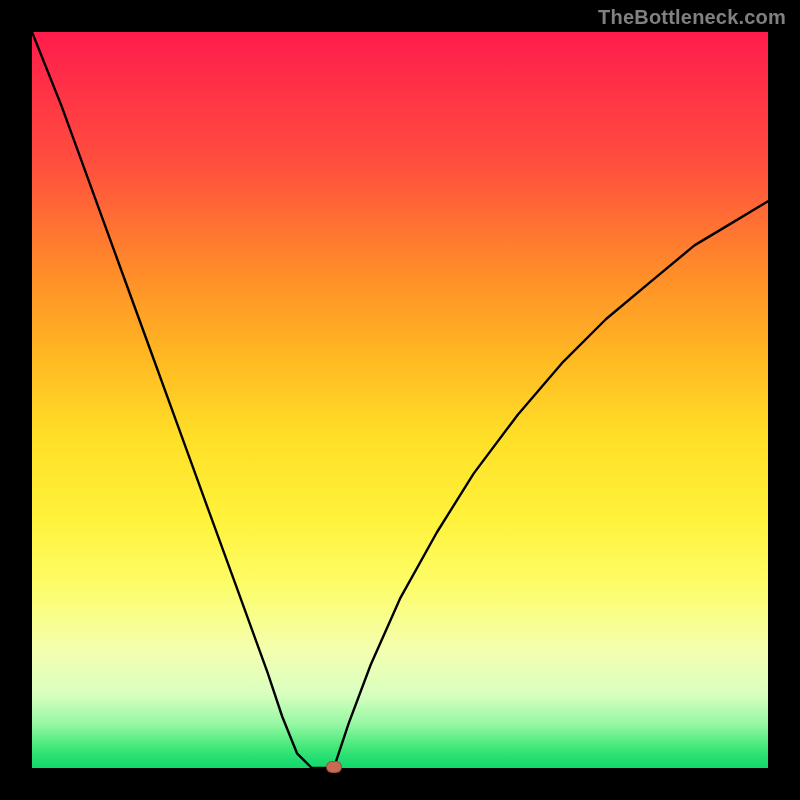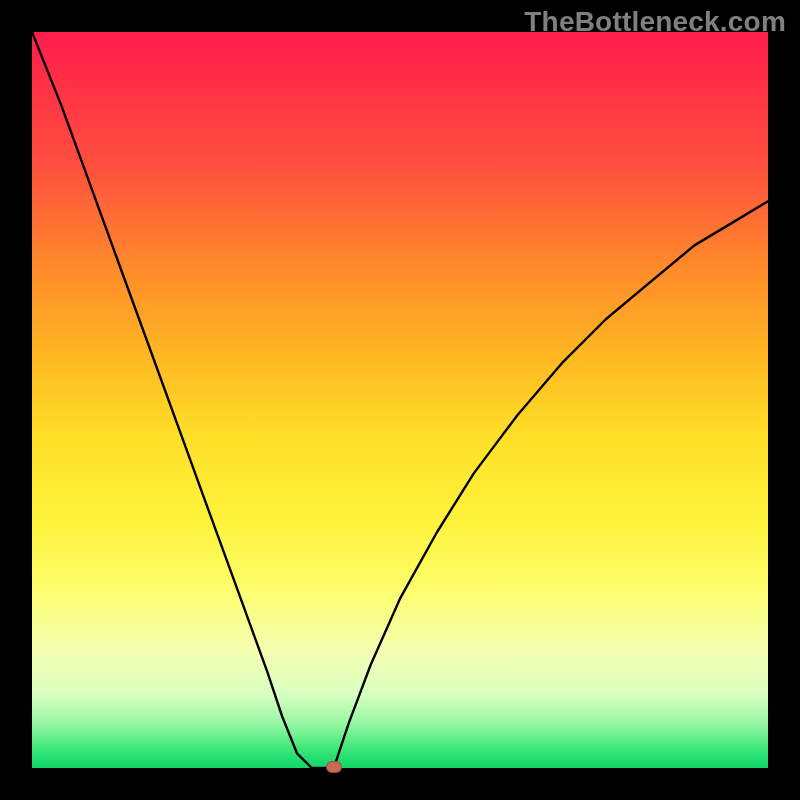--- a/index.html
+++ b/index.html
@@ -12,21 +12,21 @@
           #ffb822 44%,
           #ffdf28 55%,
           #fff23a 66%,
           #fdfd68 75%,
           #f4ffb0 84%,
           #d8ffc0 90%,
           #97f7a3 94%,
           #46e97c 97%,
           #1edc6f 99%,
           #13d86a 100%);}
-  .watermark{position:absolute;top:6px;right:14px;color:#808080;font-size:28px;font-weight:600;letter-spacing:.2px}
+  .watermark{position:absolute;top:6px;right:14px;color:#808080;font-size:20px;font-weight:600;letter-spacing:.2px}
   svg.curve{position:absolute;left:32px;top:32px;width:736px;height:736px;overflow:visible}
   .marker{position:absolute;width:16px;height:12px;border-radius:6px;background:#c96a54;
           box-shadow:0 0 0 1px rgba(0,0,0,.25) inset}
 </style>
 </head>
 <body>
 
 <div class="frame">
   <div class="plot"></div>
 

